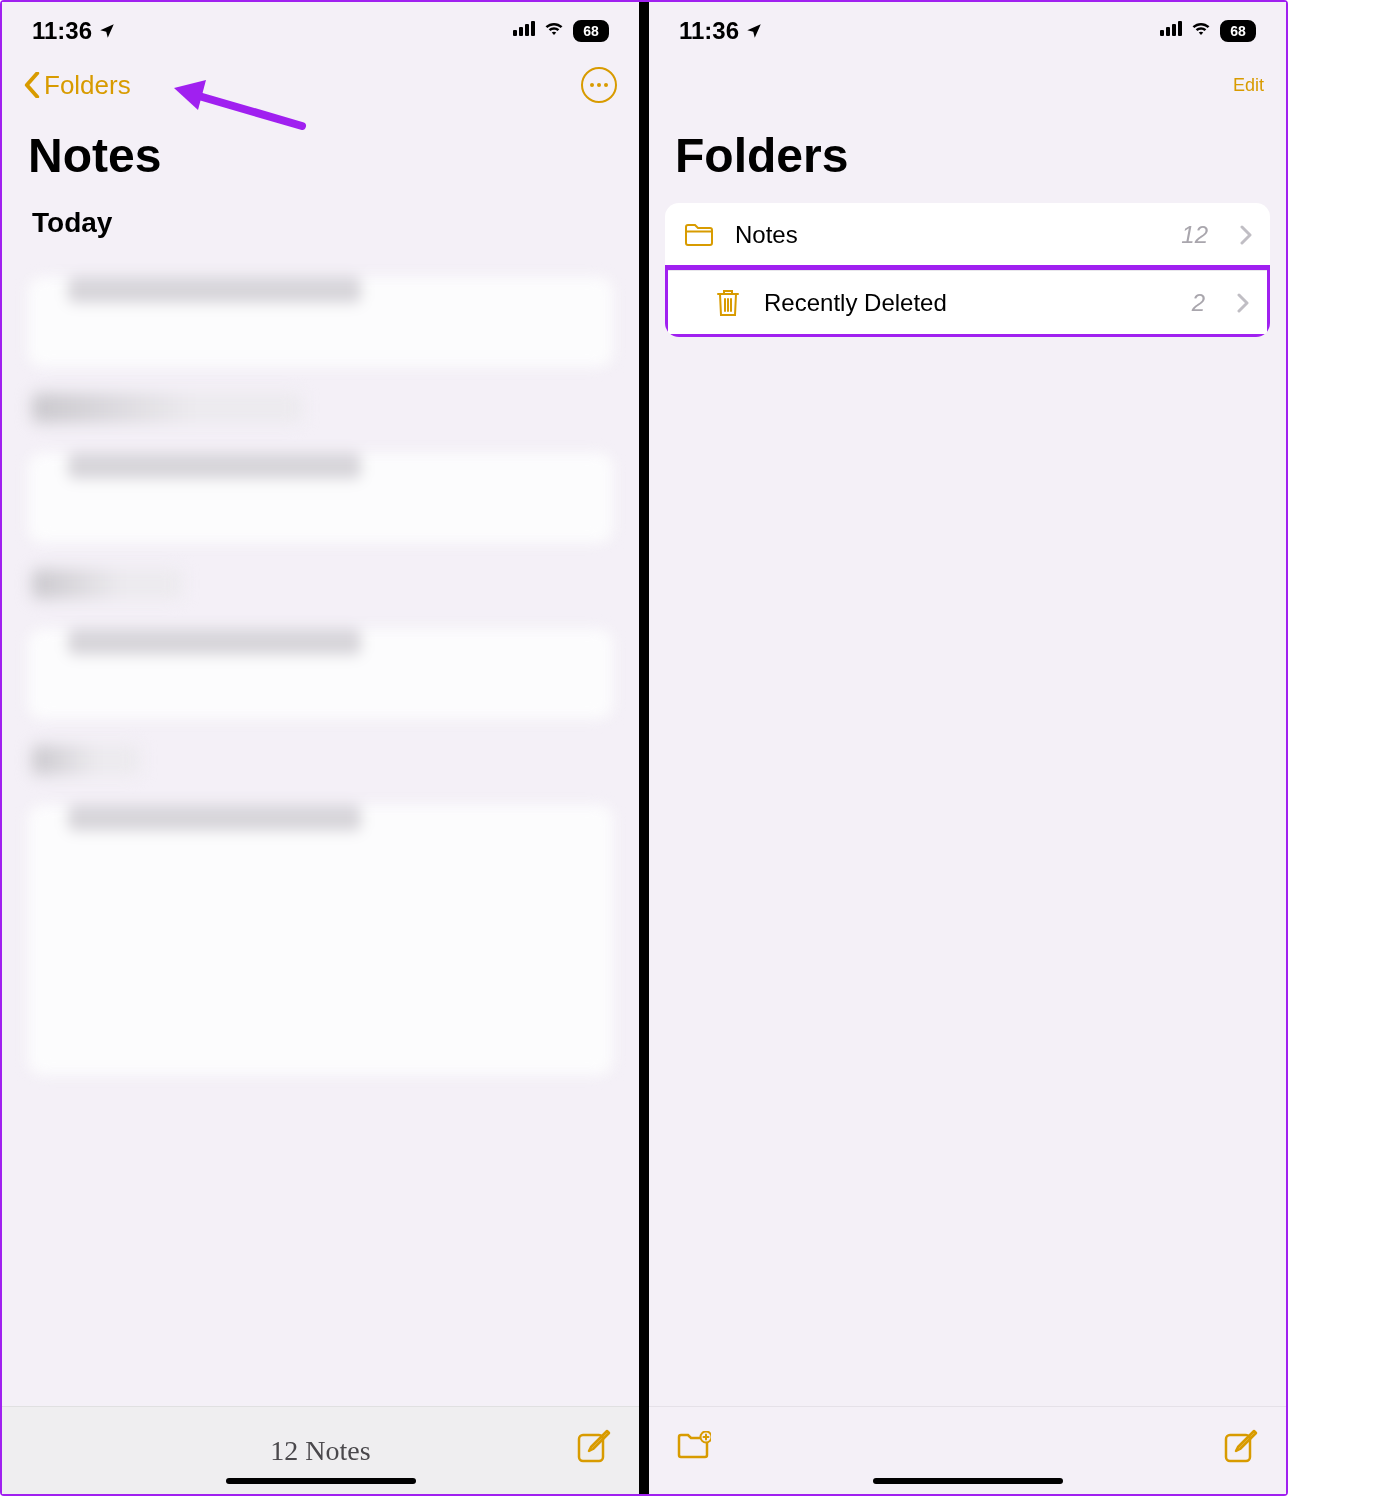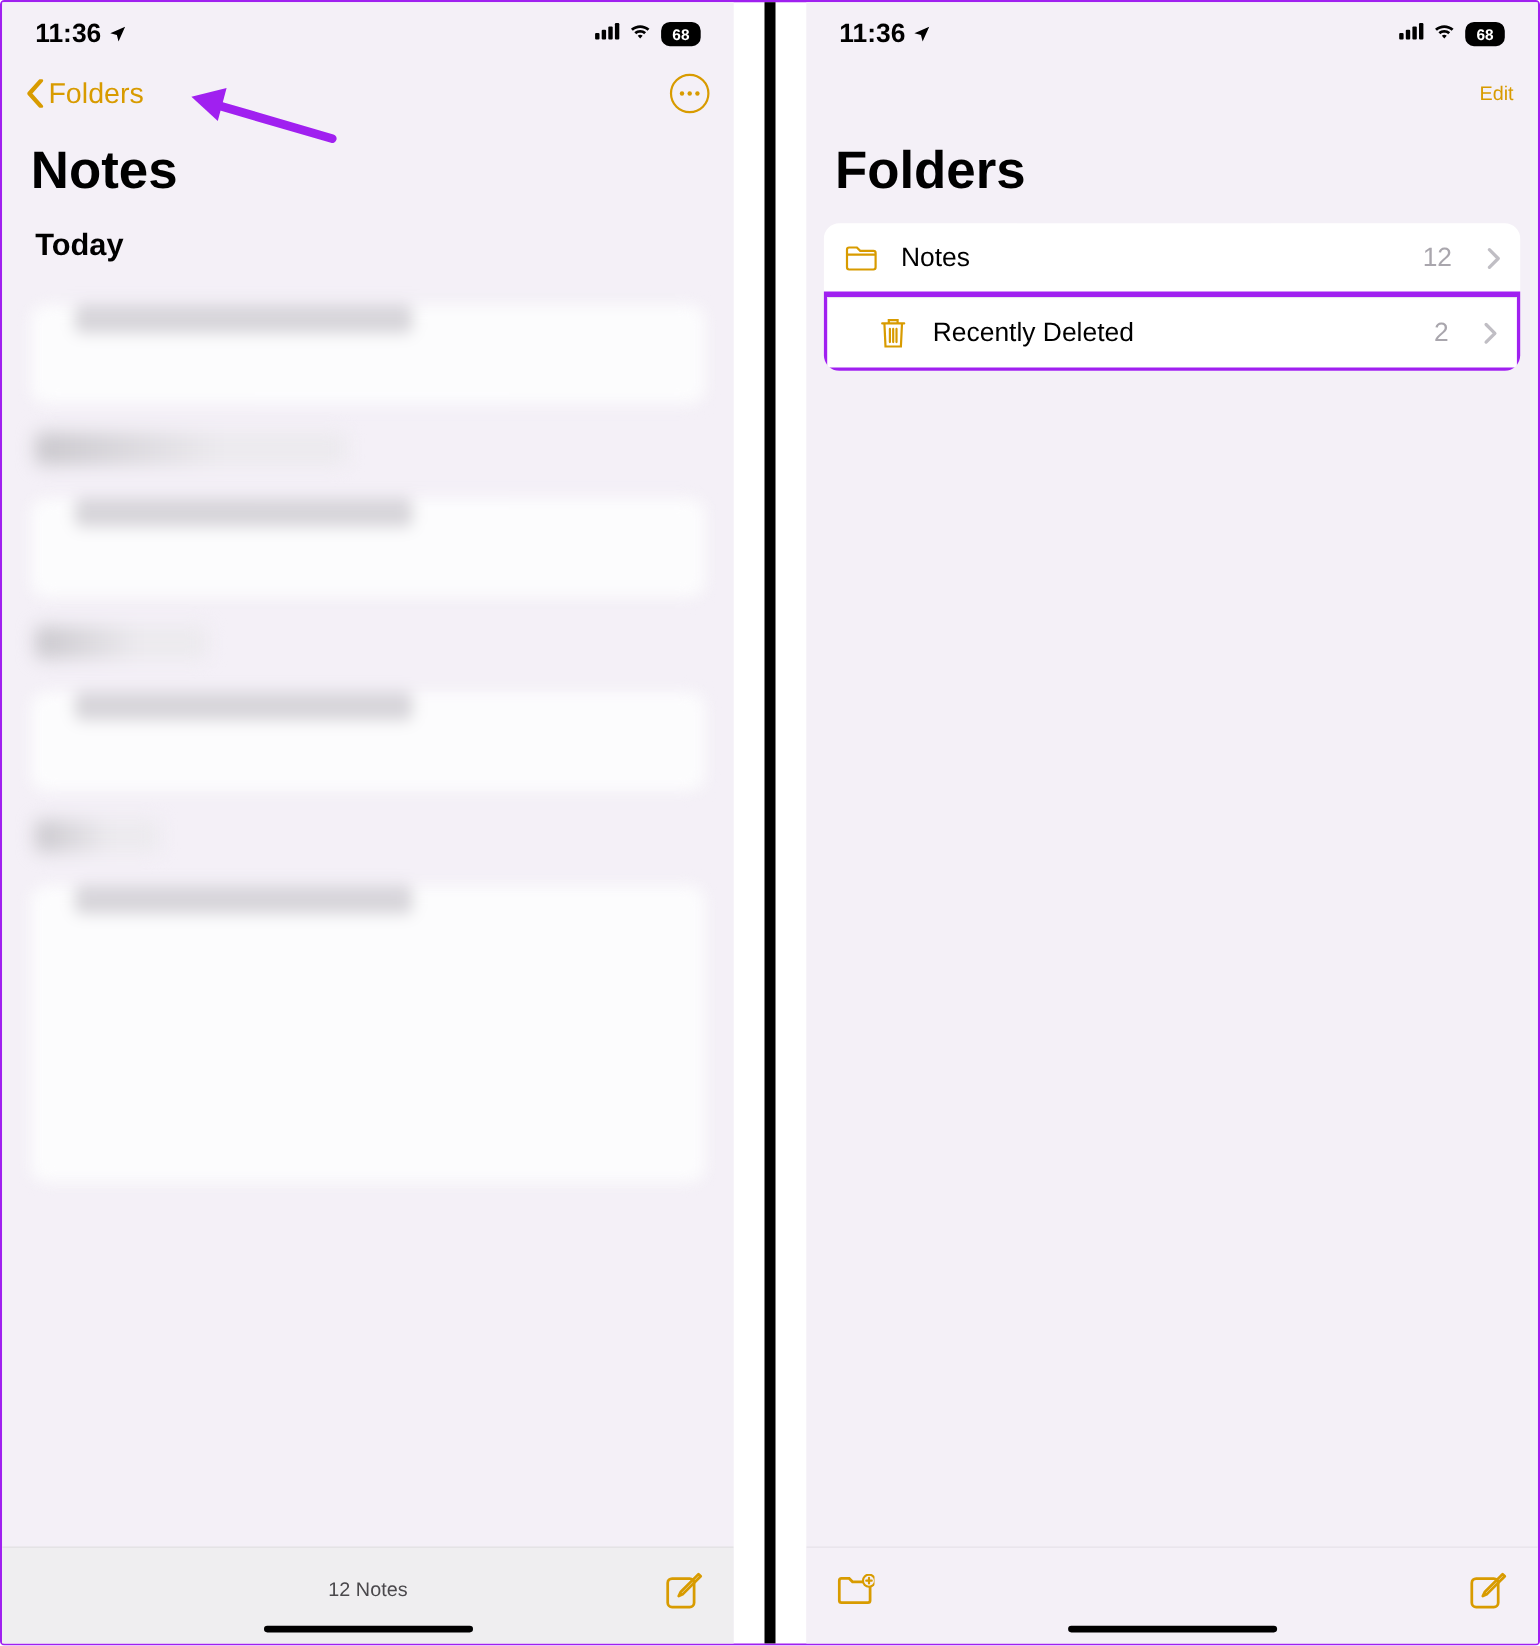--- a/index.html
+++ b/index.html
@@ -5,25 +5,24 @@
     * { box-sizing: border-box; margin: 0; padding: 0; }
     body {
       font-family: -apple-system, BlinkMacSystemFont, "Helvetica Neue", Arial, sans-serif;
       background: #fff;
       width: 1400px;
       height: 1496px;
       position: relative;
     }
     .duo {
       display: flex;
-      width: 1400px;
+      width: 1288px;
       height: 1496px;
       border: 2px solid #a020f0;
       border-radius: 4px;
-      gap: 28px;
     }
     .phone {
       flex: 1;
       background: #f4f0f7;
       position: relative;
       display: flex;
       flex-direction: column;
       overflow: hidden;
     }
     .divider-v {
@@ -192,20 +191,21 @@
       justify-content: center;
     }
     .folder-row .label {
       flex: 1;
       font-size: 24px;
       color: #000;
     }
     .folder-row .count {
       font-size: 24px;
       color: #a9a6ad;
+      font-style: italic;
     }
     .folder-row .chev {
       width: 12px; height: 20px;
       margin-left: 12px;
     }
     .highlight-box {
       border: 5px solid #a020f0;
       border-radius: 2px;
       margin: -2px;
     }
@@ -220,23 +220,24 @@
       padding: 0 28px 10px 28px;
       position: relative;
     }
     .toolbar.notes-tb {
       background: #efeef0;
     }
     .toolbar .center-text {
       position: absolute;
       left: 0; right: 0;
       text-align: center;
-      font-size: 18px;
+      font-size: 28px;
       color: #4a484c;
       top: 28px;
+      font-family: Liberation Serif, serif;
     }
     .compose-icon { width: 34px; height: 34px; }
     .newfolder-icon { width: 34px; height: 30px; }
     .home-indicator {
       position: absolute;
       bottom: 10px;
       left: 50%;
       transform: translateX(-50%);
       width: 190px;
       height: 6px;

